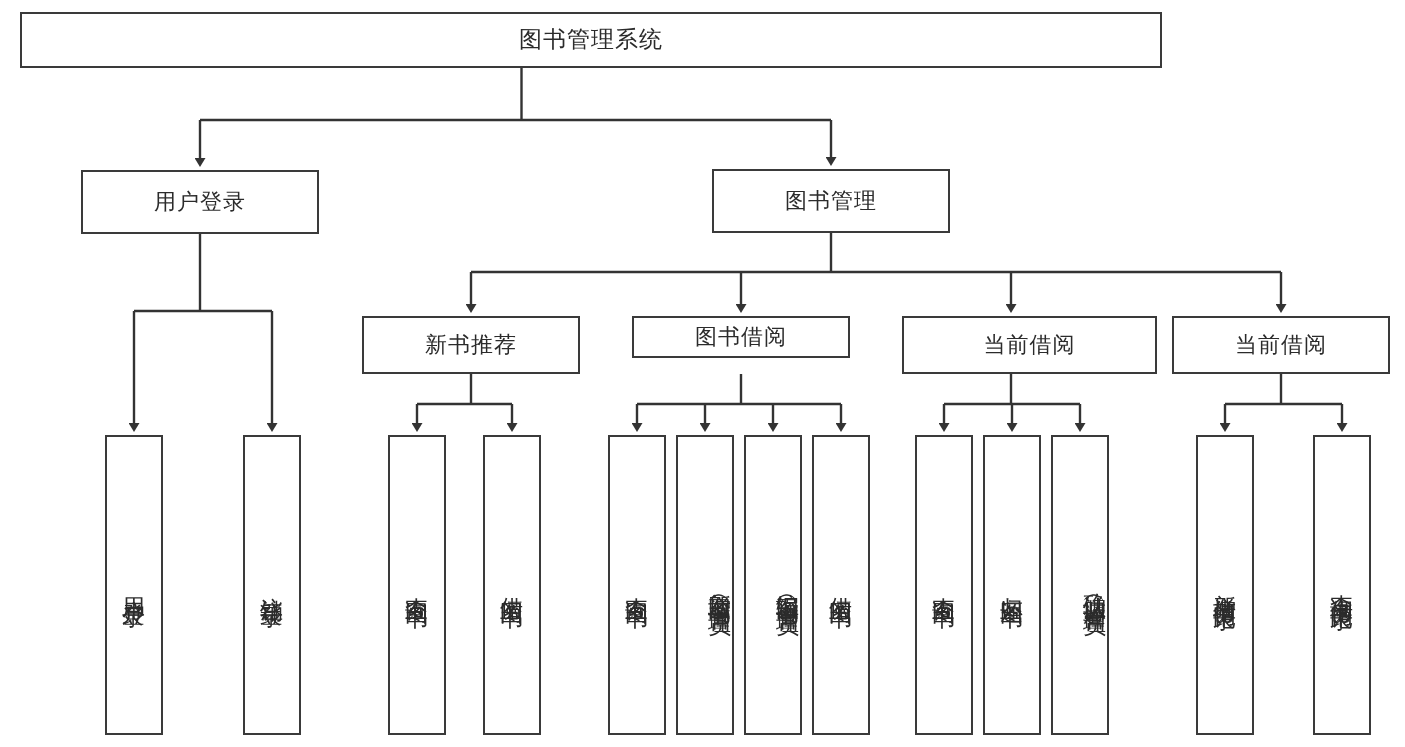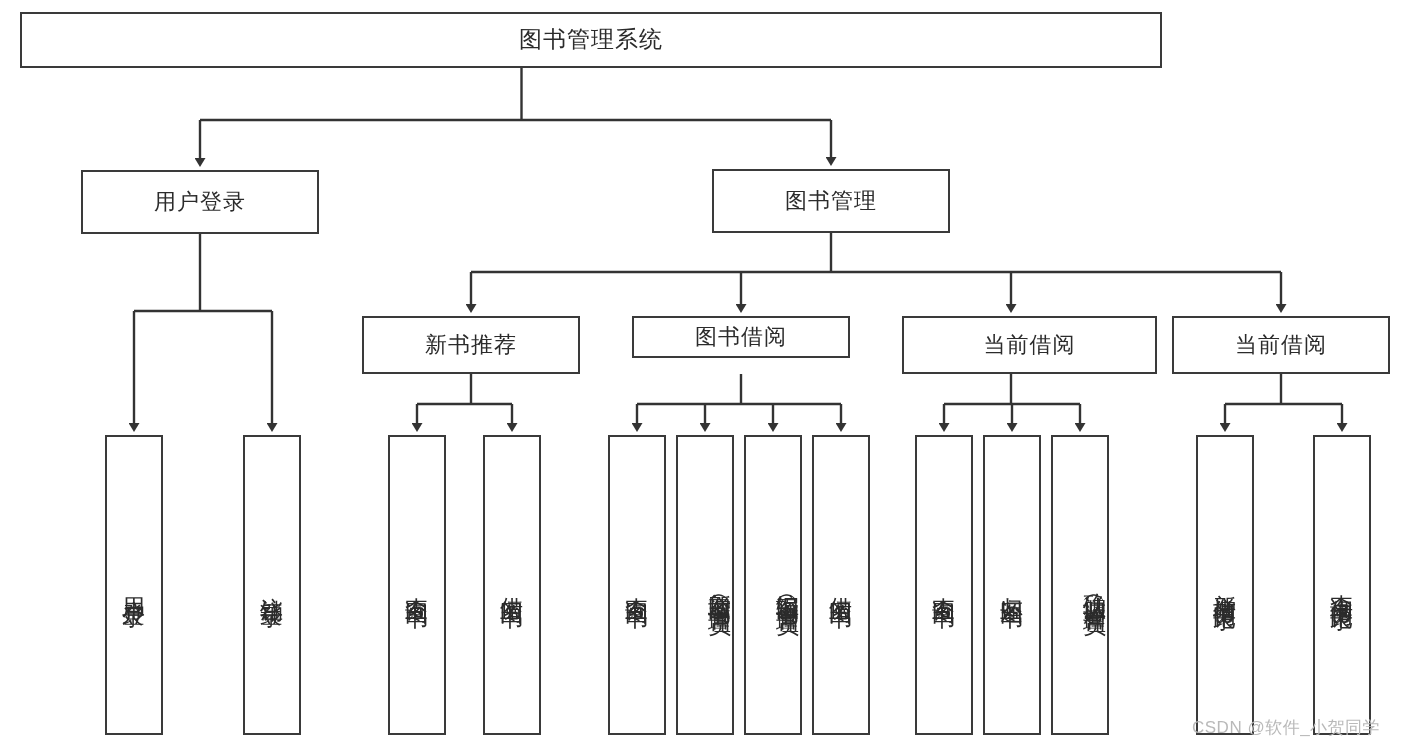--- a/index.html
+++ b/index.html
@@ -130,14 +130,13 @@
       <div class="node vertical" style="left: 1051px; top: 435px; width: 58px; height: 300px;">
         <span>确认归还（管理员）</span>
       </div>
       <div class="node vertical mid" style="left: 1196px; top: 435px; width: 58px; height: 300px;">
         <span>新增借阅记录</span>
       </div>
       <div class="node vertical mid" style="left: 1313px; top: 435px; width: 58px; height: 300px;">
         <span>查询借阅记录</span>
       </div>
     </div>
-  <div class="watermark" style="left: 1192px; top: 716px;">CSDN @软件_小贺同学</div>
 </div>
 
 </body></html>

